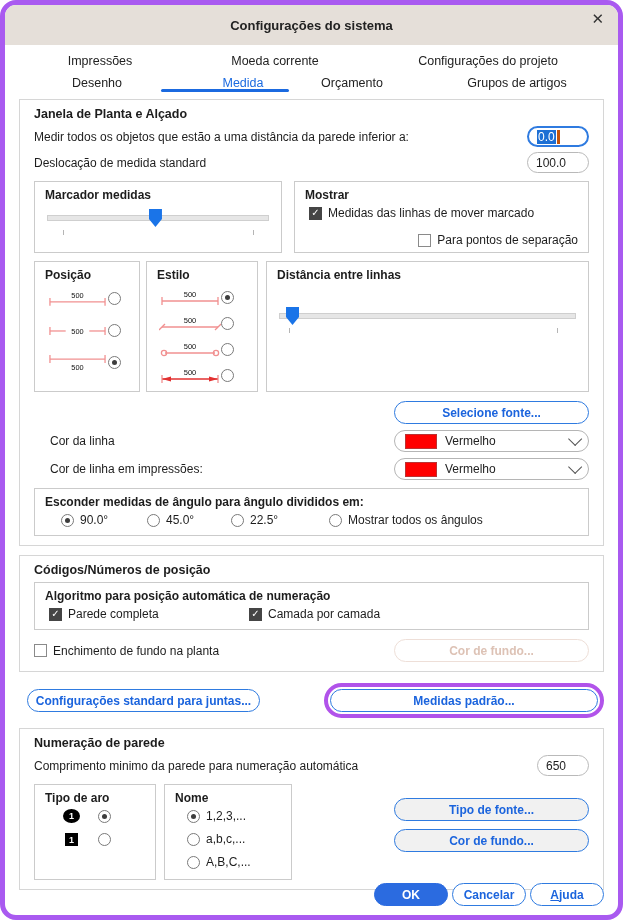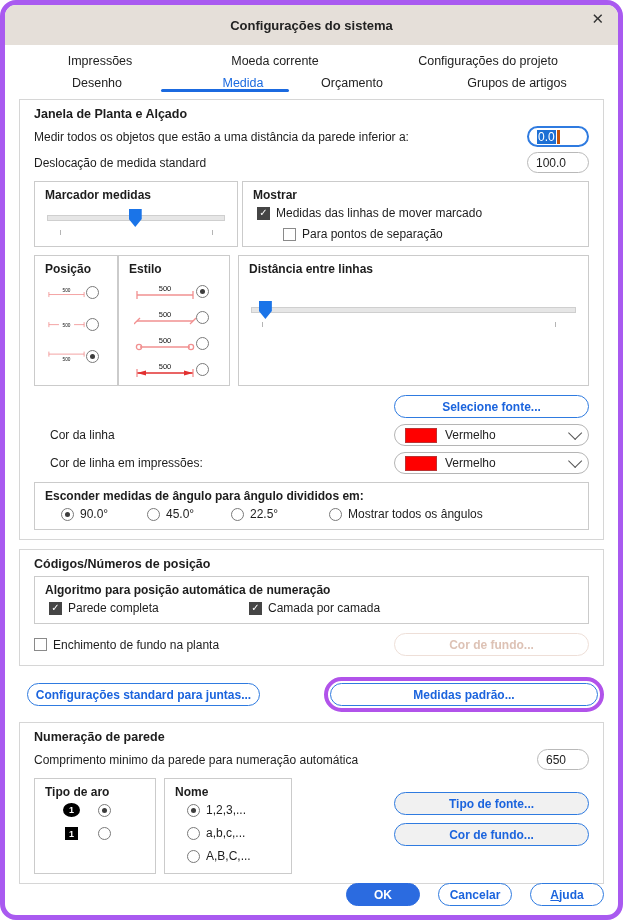--- a/index.html
+++ b/index.html
@@ -42,21 +42,21 @@
   .slider .track{position:absolute;left:2px;right:2px;top:9px;height:4px;background:#e6e6e6;border:1px solid #cfcfcf;}
   .slider .thumb{position:absolute;top:3px;width:13px;height:18px;background:#1a74e8;
     clip-path:polygon(0 0,100% 0,100% 55%,50% 100%,0 55%);cursor:pointer;}
   .slider .tick{position:absolute;top:24px;width:1px;height:5px;background:#b5b5b5;}
   
   .dim{display:block;}
   .dim line,.dim circle{stroke:#f19090;stroke-width:1.3;fill:none;}
   .dim .dark{stroke:#e23030;}
   .dim polygon{fill:#e23030;stroke:none;}
   .dim text{font-size:7.5px;fill:#111;font-family:"Liberation Sans",sans-serif;}
-  .dim-row{display:flex;align-items:center;justify-content:center;padding:1px 2px;}
+  .dim-row{display:flex;align-items:center;justify-content:flex-start;padding:1px 2px;}
   
   .btn{box-sizing:border-box;border:1.5px solid #2f7be0;border-radius:12px;background:#fff;color:#1b64dd;
     font-weight:bold;font-size:12px;height:23px;display:flex;align-items:center;justify-content:center;cursor:pointer;}
   .btn.gray{background:#f1f1f1;}
   .btn.disabled{border-color:#eedfd8;color:#ddc2b5;cursor:default;}
   .btn.primary{background:#2b6be0;color:#fff;border-color:#2b6be0;}
   .w195{width:195px;}
   .ring{border:4px solid #b153ea;border-radius:18px;padding:2px;box-sizing:border-box;}
   
   .dropdown{box-sizing:border-box;width:195px;height:22px;border:1.5px solid #b5b5b5;border-radius:11px;
@@ -64,21 +64,21 @@
   .swatch{width:30px;height:13px;background:#ff0000;border:1px solid #b33;flex:0 0 auto;}
   .dd-label{flex:1;font-size:12px;color:#222;}
   .chev{width:9px;height:9px;border-right:1.6px solid #555;border-bottom:1.6px solid #555;
     transform:rotate(45deg) translateY(-3px);flex:0 0 auto;}
   
   .badge-circle{width:17px;height:14px;background:#000;border-radius:50%;color:#fff;font-size:9px;font-weight:bold;
     display:flex;align-items:center;justify-content:center;}
   .badge-square{width:13px;height:13px;background:#000;color:#fff;font-size:9px;font-weight:bold;
     display:flex;align-items:center;justify-content:center;}
   
-  .footer{position:absolute;right:14px;bottom:9px;display:flex;gap:18px;justify-content:space-between;}
+  .footer{position:absolute;right:14px;bottom:9px;display:flex;gap:4px;justify-content:space-between;}
   .footer .btn{width:74px;}
   .btn-label{display:block;}
   .btn-label.u::first-letter{text-decoration:underline;}
   label, .lbl{cursor:default;}
 </style>
 </head>
 <body>
 
 <div class="dialog">
 
@@ -114,44 +114,44 @@
 
       <div class="row" style="margin-top:5px;">
         <span class="lbl">Deslocação de medida standard</span>
         <span class="spacer"></span>
         <div class="pill">
           <span>100.0</span>
         </div>
       </div>
 
       <div class="row" style="margin-top:8px;align-items:stretch;">
-        <div class="inner" style="width:204px;margin-right:4px;">
+        <div class="inner" style="width:248px;margin-right:12px;">
           <div class="inner-title">Marcador medidas</div>
           <div class="slider">
             <div class="track"></div>
             <div class="thumb" style="left:46%;"></div>
             <div class="tick" style="left:8%;"></div>
             <div class="tick" style="left:92%;"></div>
           </div>
         </div>
         <div class="inner" style="flex:1;">
           <div class="inner-title">Mostrar</div>
           <div class="row" style="margin:2px 0 0 4px;">
             <span class="cb on"></span>
             <span class="lbl">Medidas das linhas de mover marcado</span>
           </div>
-          <div class="row" style="margin:7px 0 0 30px;">
+          <div class="row" style="margin:13px 0 0 30px;justify-content:flex-end;">
             <span class="cb"></span>
             <span class="lbl">Para pontos de separação</span>
           </div>
         </div>
       </div>
 
       <div class="row" style="margin-top:8px;align-items:stretch;">
-        <div class="inner" style="width:84px;">
+        <div class="inner" style="width:106px;margin-right:6px;">
           <div class="inner-title">Posição</div>
           <div class="dim-row" style="margin-top:2px;">
             <svg class="dim" width="62" height="22" viewBox="0 0 62 22">
               <line x1="3" y1="15" x2="59" y2="15"></line>
                 <line x1="3" y1="11" x2="3" y2="19"></line>
                 <line x1="59" y1="11" x2="59" y2="19"></line>
               <text x="31" y="11" text-anchor="middle">500</text>
             </svg>
             <span class="radio"></span>
           </div>

